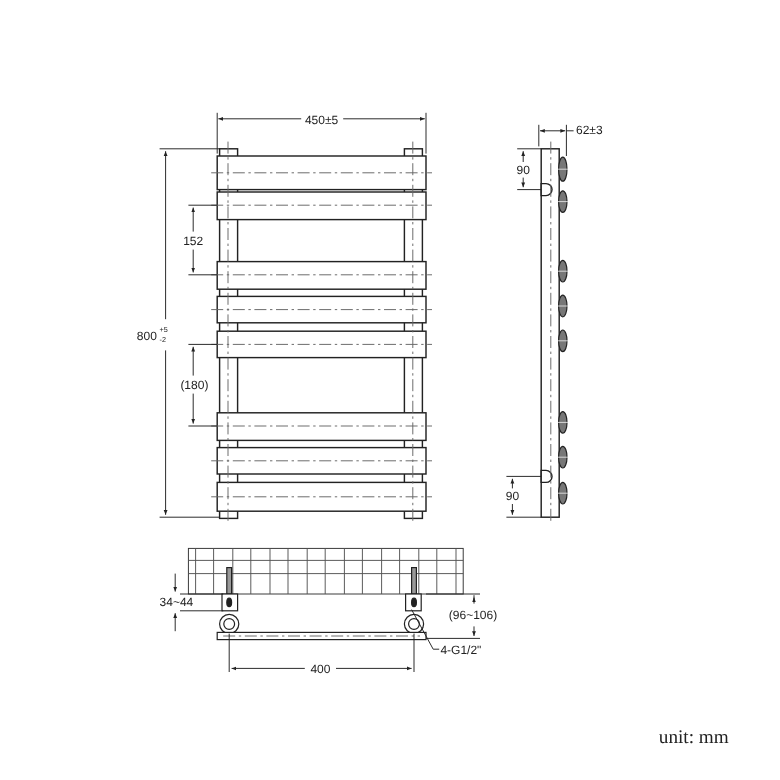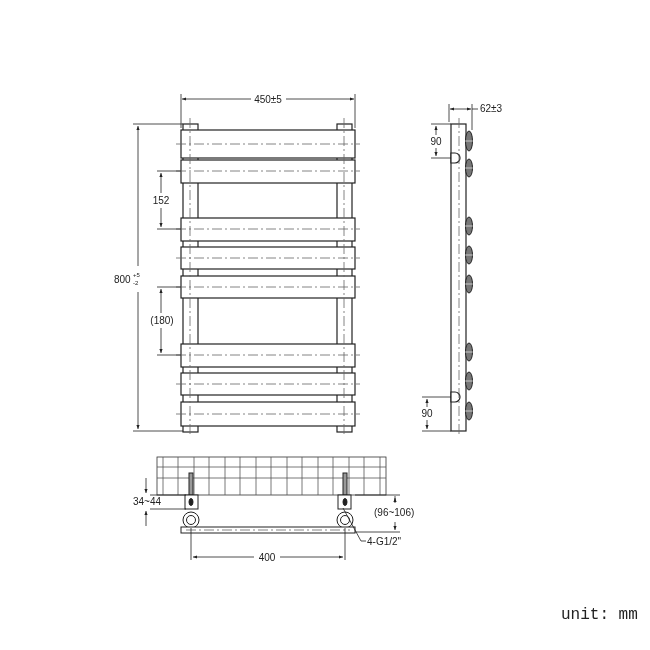--- a/index.html
+++ b/index.html
@@ -1,19 +1,19 @@
 <!DOCTYPE html>
 <html><head>
 <meta charset="utf-8">
 <style>
   html, body { margin:0; padding:0; background:#ffffff; }
   body { width:650px; height:650px; position:relative; overflow:hidden; font-family:"Liberation Sans", sans-serif; }
   svg { position:absolute; left:0; top:0; }
   .lbl { font-family:"Liberation Sans", sans-serif; font-size:10px; fill:#222; }
-  .unit { position:absolute; left:561px; top:606px; font-family:Liberation Mono, monospace; font-size:16px; color:#222;text-align:center; }
+  .unit { position:absolute; left:549px; top:606px; font-family:Liberation Serif, serif; font-size:16px; color:#222;text-align:center; }
 </style>
 </head>
 <body>
 
 <svg width="650" height="650" viewBox="0 0 650 650">
   <defs>
     <marker id="arr" markerWidth="6" markerHeight="6" refX="5" refY="3" orient="auto-start-reverse">
       <path d="M0,1 L5,3 L0,5 Z" fill="#222"></path>
     </marker>
   </defs>

